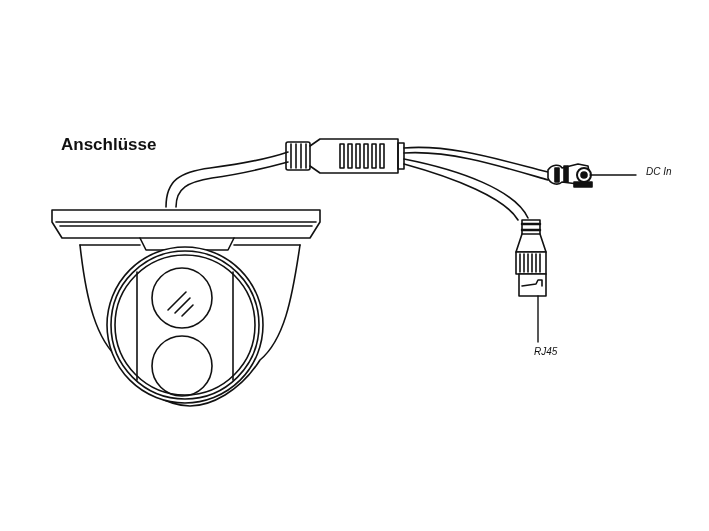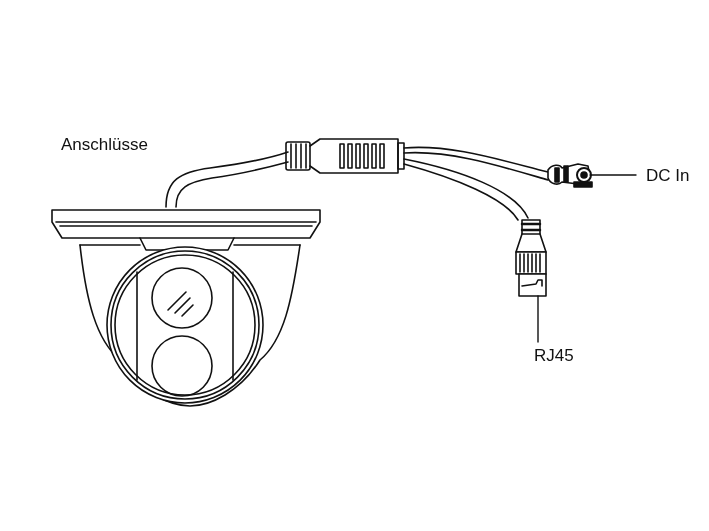--- a/index.html
+++ b/index.html
@@ -1,18 +1,18 @@
 <!DOCTYPE html>
 <html><head>
 <meta charset="utf-8">
 <style>
   html, body { margin:0; padding:0; background:#ffffff; }
   body { width:709px; height:531px; position:relative; overflow:hidden; font-family:"Liberation Sans", sans-serif; }
-  .title { position:absolute; left:61px; top:135px; font-size:17px; font-weight:normal; color:#111; }
-  .lbl { position:absolute; font-size:17px; color:#111; }
+  .title { position:absolute; left:61px; top:135px; font-size:17px; font-weight:bold; color:#111; }
+  .lbl { position:absolute; font-size:10px; color:#111;font-style:italic; }
   .lbl-dc { left:646px; top:166px; }
   .lbl-rj { left:534px; top:346px; }
   svg { position:absolute; left:0; top:0; }
 </style>
 </head>
 <body>
 
 <div class="title">Anschlüsse</div>
 
 <svg width="709" height="531" viewBox="0 0 709 531" fill="none" stroke="#111" stroke-width="1.6" stroke-linejoin="round" stroke-linecap="round">

